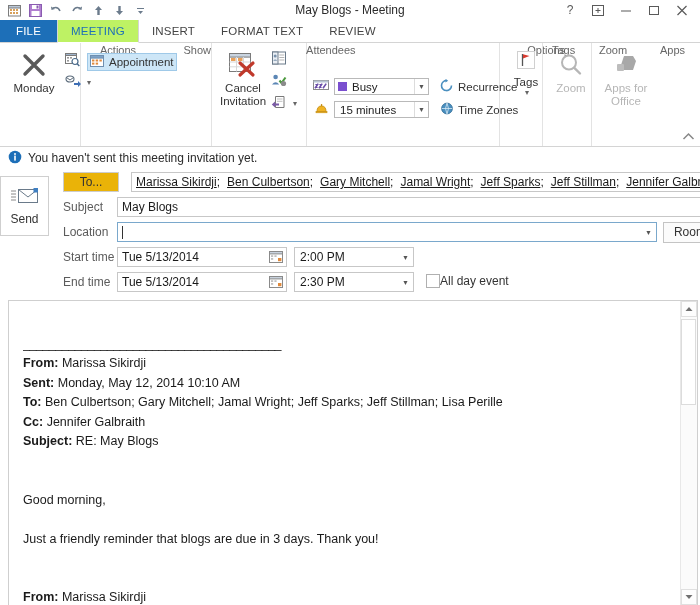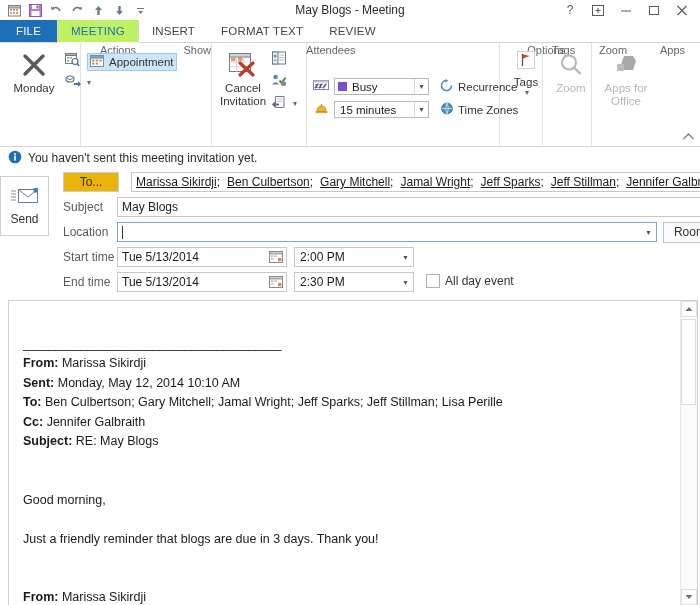--- a/index.html
+++ b/index.html
@@ -381,21 +381,20 @@
   .timebox .carrow2 {
     margin-left: auto;
     width: 15px;
     text-align: center;
     font-size: 7px;
     color: #555;
   }
   .alldaywrap {
     display: flex;
     align-items: center;
-    gap: 5px;
     margin-left: 12px;
     font-size: 12px;
     color: #333;
     margin-top: 48px;
   }
   .cbox {
     width: 12px;
     height: 12px;
     border: 1px solid #b0b0b0;
     background: #fff;

